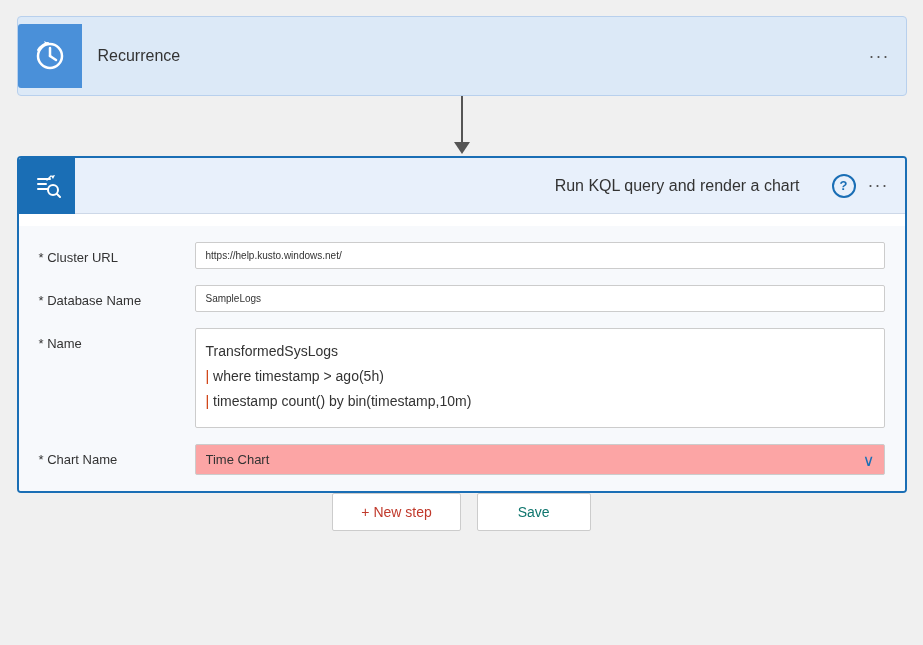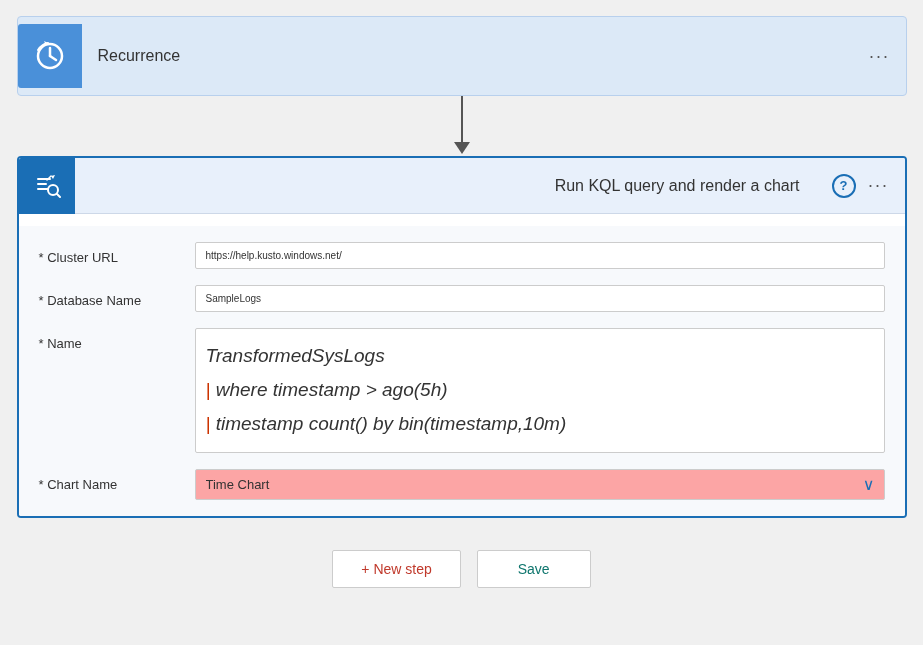--- a/index.html
+++ b/index.html
@@ -187,23 +187,22 @@
       color: #333;
       outline: none;
     }
 
     .query-box {
       flex: 1;
       border: 1px solid #ccc;
       border-radius: 2px;
       background: #fff;
       padding: 10px;
-      font-size: 19px;
+      font-size: 14px;
       min-height: 100px;
-      font-style: italic;
     }
 
     .query-line {
       display: block;
       line-height: 1.8;
     }
 
     .query-pipe {
       color: #cc3300;
     }
@@ -238,21 +237,20 @@
       transform: translateY(-50%);
       color: #1a6eb5;
       font-size: 16px;
       pointer-events: none;
     }
 
     
     .bottom-actions {
       display: flex;
       gap: 16px;
-      margin-top: 32px;
     }
 
     .btn-new-step {
       background: #fff;
       border: 1px solid #ccc;
       border-radius: 2px;
       padding: 10px 28px;
       font-size: 14px;
       color: #c0392b;
       cursor: pointer;

